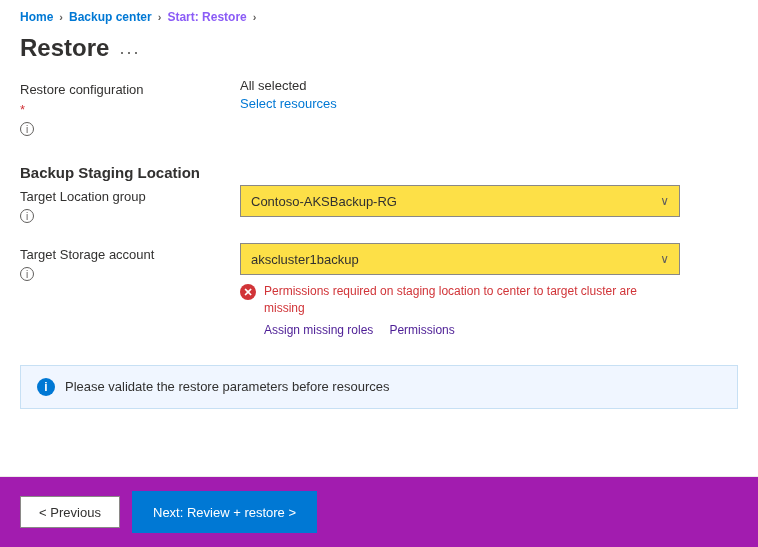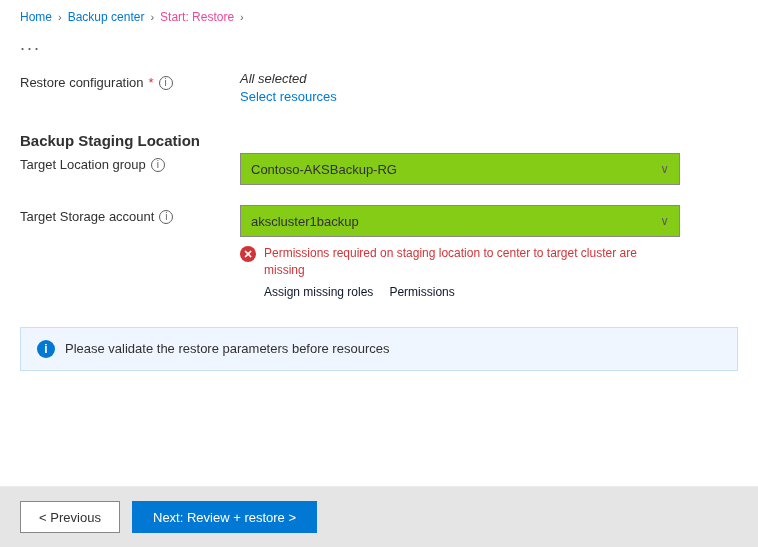--- a/index.html
+++ b/index.html
@@ -12,31 +12,32 @@
       min-height: 547px;
     }
 
     .breadcrumb {
       display: flex;
       align-items: center;
       gap: 6px;
       padding: 10px 20px 6px 20px;
       font-size: 12px;
       color: #0078d4;
+      font-weight: bold;
     }
     .breadcrumb-item {
       color: #0078d4;
       cursor: pointer;
     }
     .breadcrumb-separator {
       color: #605e5c;
       font-size: 11px;
     }
     .breadcrumb-current {
-      color: #ec4899;
+      color: #8b5cf6;
     }
 
     .page-header {
       display: flex;
       align-items: center;
       gap: 10px;
       padding: 4px 20px 16px 20px;
     }
     .page-title {
       font-size: 24px;
@@ -64,22 +65,23 @@
       margin-bottom: 20px;
     }
 
     .form-label {
       width: 220px;
       min-width: 220px;
       padding-top: 4px;
       font-size: 13px;
       color: #323130;
       display: flex;
-      align-items: center;
+      align-items: flex-start;
       gap: 5px;
+      flex-direction: column;
     }
     .required-star {
       color: #d13438;
     }
     .info-icon {
       display: inline-flex;
       align-items: center;
       justify-content: center;
       width: 14px;
       height: 14px;
@@ -91,21 +93,20 @@
     }
 
     .form-value {
       flex: 1;
     }
 
     .all-selected-text {
       font-size: 13px;
       color: #323130;
       margin-bottom: 2px;
-      font-style: italic;
     }
     .select-resources-link {
       color: #0078d4;
       font-size: 13px;
       cursor: pointer;
       text-decoration: none;
       text-align: center;
     }
 
     .section-title {
@@ -117,21 +118,21 @@
     }
 
     .dropdown {
       display: flex;
       align-items: center;
       justify-content: space-between;
       width: 440px;
       height: 32px;
       border: 1px solid #8a8886;
       padding: 0 10px;
-      background: #84cc16;
+      background: #fde047;
       cursor: pointer;
       font-size: 13px;
       color: #323130;
     }
     .dropdown-arrow {
       font-size: 12px;
       color: #605e5c;
     }
 
     .error-block {
@@ -164,21 +165,21 @@
       color: #d13438;
       font-size: 12px;
       line-height: 1.4;
     }
     .error-actions {
       display: flex;
       gap: 16px;
       padding-left: 24px;
     }
     .error-action-link {
-      color: #0f172a;
+      color: #4c1d95;
       font-size: 12px;
       cursor: pointer;
       text-decoration: none;
     }
 
     .info-banner {
       background: #f0f6ff;
       border: 1px solid #c7e0f4;
       padding: 12px 16px;
       display: flex;
@@ -204,21 +205,21 @@
 
     .footer {
       display: flex;
       align-items: center;
       gap: 12px;
       padding: 14px 20px;
       border-top: 1px solid #edebe9;
       position: fixed;
       bottom: 0;
       width: 758px;
-      background: #e5e5e5;
+      background: #a21caf;
     }
 
     .btn-previous {
       background: #fff;
       border: 1px solid #8a8886;
       color: #323130;
       padding: 6px 16px;
       font-size: 13px;
       cursor: pointer;
       min-width: 100px;
@@ -229,39 +230,40 @@
       gap: 4px;
     }
 
     .btn-next {
       background: #0078d4;
       border: 1px solid #0078d4;
       color: #fff;
       padding: 6px 20px;
       font-size: 13px;
       cursor: pointer;
-      height: 32px;
+      height: 42px;
       display: flex;
       align-items: center;
       justify-content: center;
     }
   </style>
 </head>
 <body>
 
 <div class="breadcrumb">
   <span class="breadcrumb-item">Home</span>
   <span class="breadcrumb-separator">›</span>
   <span class="breadcrumb-item">Backup center</span>
   <span class="breadcrumb-separator">›</span>
   <span class="breadcrumb-current">Start: Restore</span>
   <span class="breadcrumb-separator">›</span>
 </div>
 
 <div class="page-header">
+  <h1 class="page-title">Restore</h1>
   <span class="more-icon">...</span>
 </div>
 
 <div class="content">
 
   <div class="form-section">
     <div class="form-row">
       <div class="form-label">
         <span>Restore configuration</span>
         <span class="required-star">*</span>

